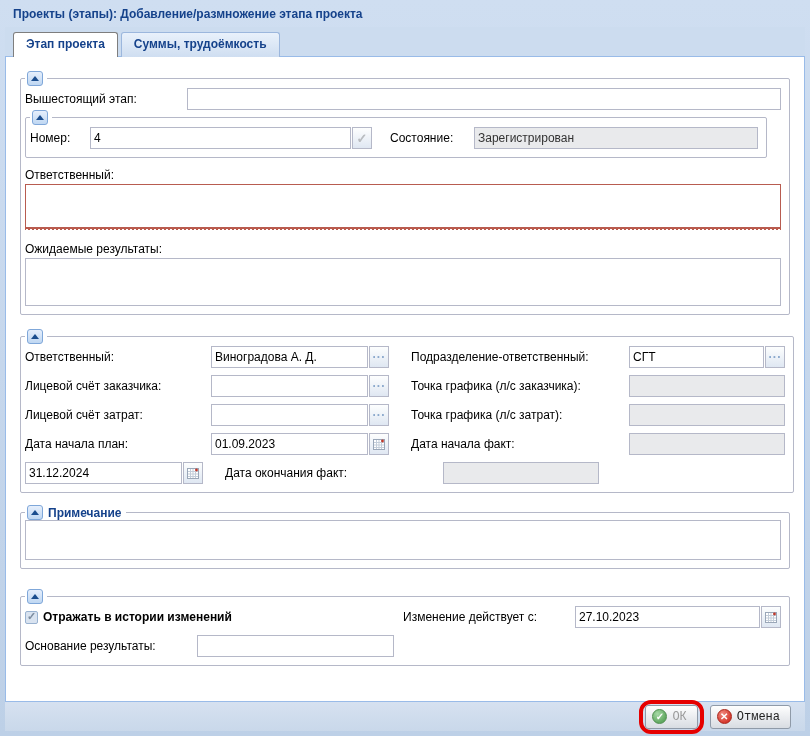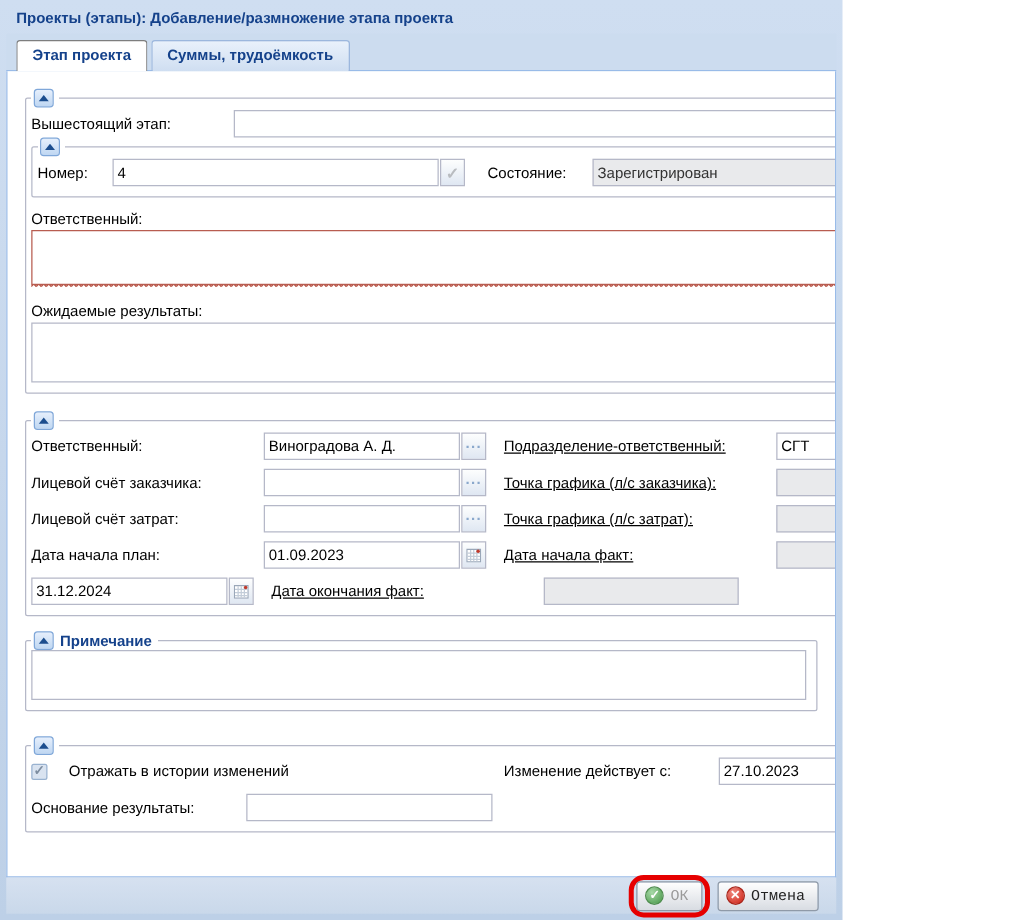--- a/index.html
+++ b/index.html
@@ -1,18 +1,18 @@
 <!DOCTYPE html>
 <html><head>
 <meta charset="utf-8">
 <style>
   html,body{margin:0;padding:0;background:#fff;}
   *{box-sizing:border-box;}
   .window{
-    width:674px;height:736px;
+    width:810px;height:736px;
     background:linear-gradient(#cfdef1,#bdd0e7);
     padding:3px 5px 5px;
     display:flex;flex-direction:column;
     font-family:"Liberation Sans",sans-serif;
     font-size:12px;color:#000;
     position:relative;
   }
   .titlebar{
     height:24px;line-height:22px;padding-left:8px;
     font-weight:bold;color:#15428b;font-size:12px;
@@ -85,28 +85,28 @@
   .zigzag{
     height:4px;width:100%;
     background:
       linear-gradient(45deg, transparent 74%, #bb5b4d 75%) 0 0/4px 4px repeat-x,
       linear-gradient(-45deg, transparent 74%, #bb5b4d 75%) 0 0/4px 4px repeat-x;
   }
   
   .w162{width:162px;flex:0 0 162px;}
   .w186{width:186px;flex:0 0 186px;}
   .w178{width:178px;flex:0 0 178px;}
-  .w218{width:218px;flex:0 0 218px;margin-left:14px;text-decoration:underline;}
+  .w218{width:218px;flex:0 0 218px;margin-left:22px;}
   .w156{width:156px;flex:0 0 156px;}
   .flex1{flex:1;min-width:0;}
   .fs-inner{margin:8px 0 0 6px;width:742px;padding:0 8px 8px 9px;}
   .w60{width:60px;flex:0 0 60px;}
   .w282{width:282px;flex:0 0 282px;}
   .w84{width:84px;flex:0 0 84px;margin-left:18px;}
-  .cbwrap{width:378px;flex:0 0 378px;display:flex;align-items:center;gap:17px;}
+  .cbwrap{width:378px;flex:0 0 378px;display:flex;align-items:center;gap:5px;font-weight:bold;}
   .w172{width:172px;flex:0 0 172px;}
   .w206{width:206px;flex:0 0 206px;}
   .w197{width:197px;flex:0 0 197px;}
   .checkbox{
     width:13px;height:13px;border:1px solid #99b2d0;border-radius:2px;
     background:#d9e3f0;display:inline-flex;align-items:center;justify-content:center;
     cursor:pointer;flex:0 0 13px;
   }
   .checkbox::before{content:"\2713";font-size:11px;font-weight:bold;color:#7d8da0;margin-top:-1px;}
   .note-area{height:40px;}

